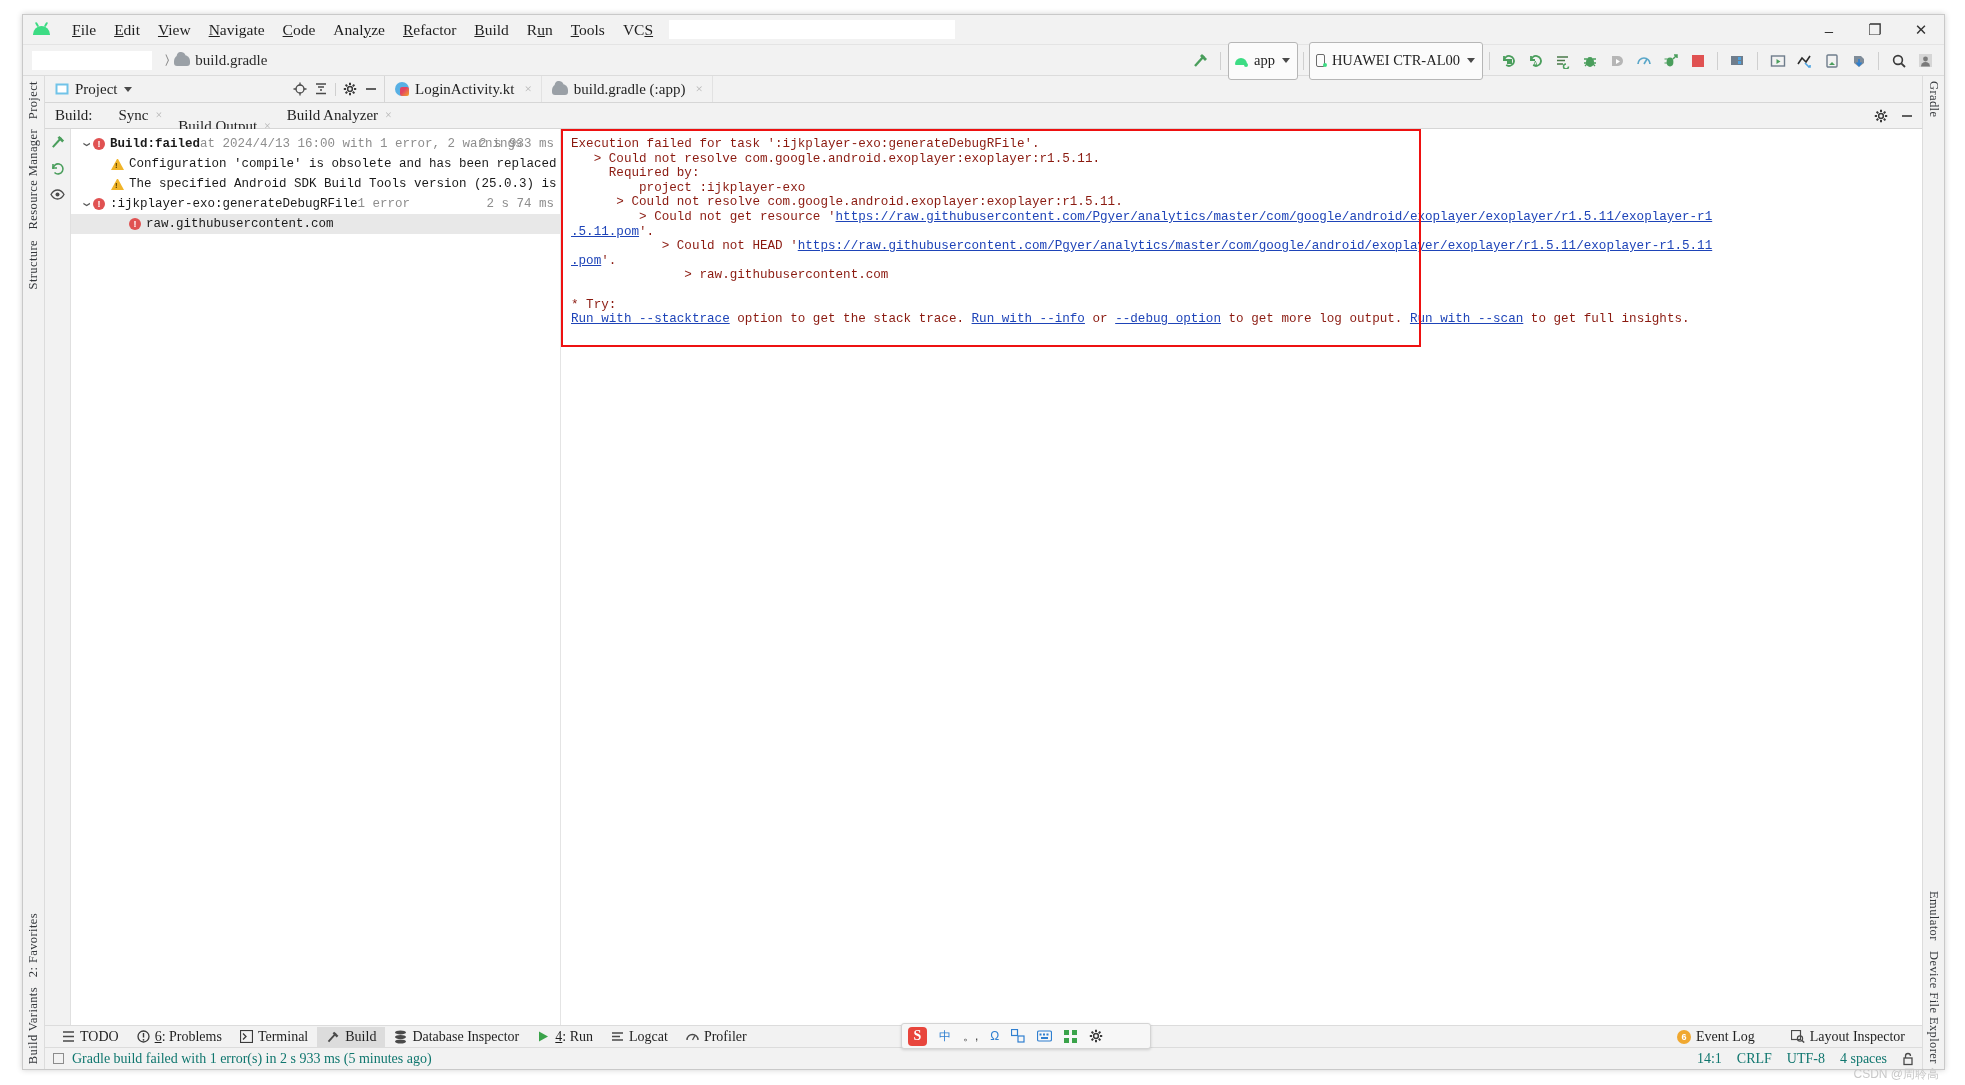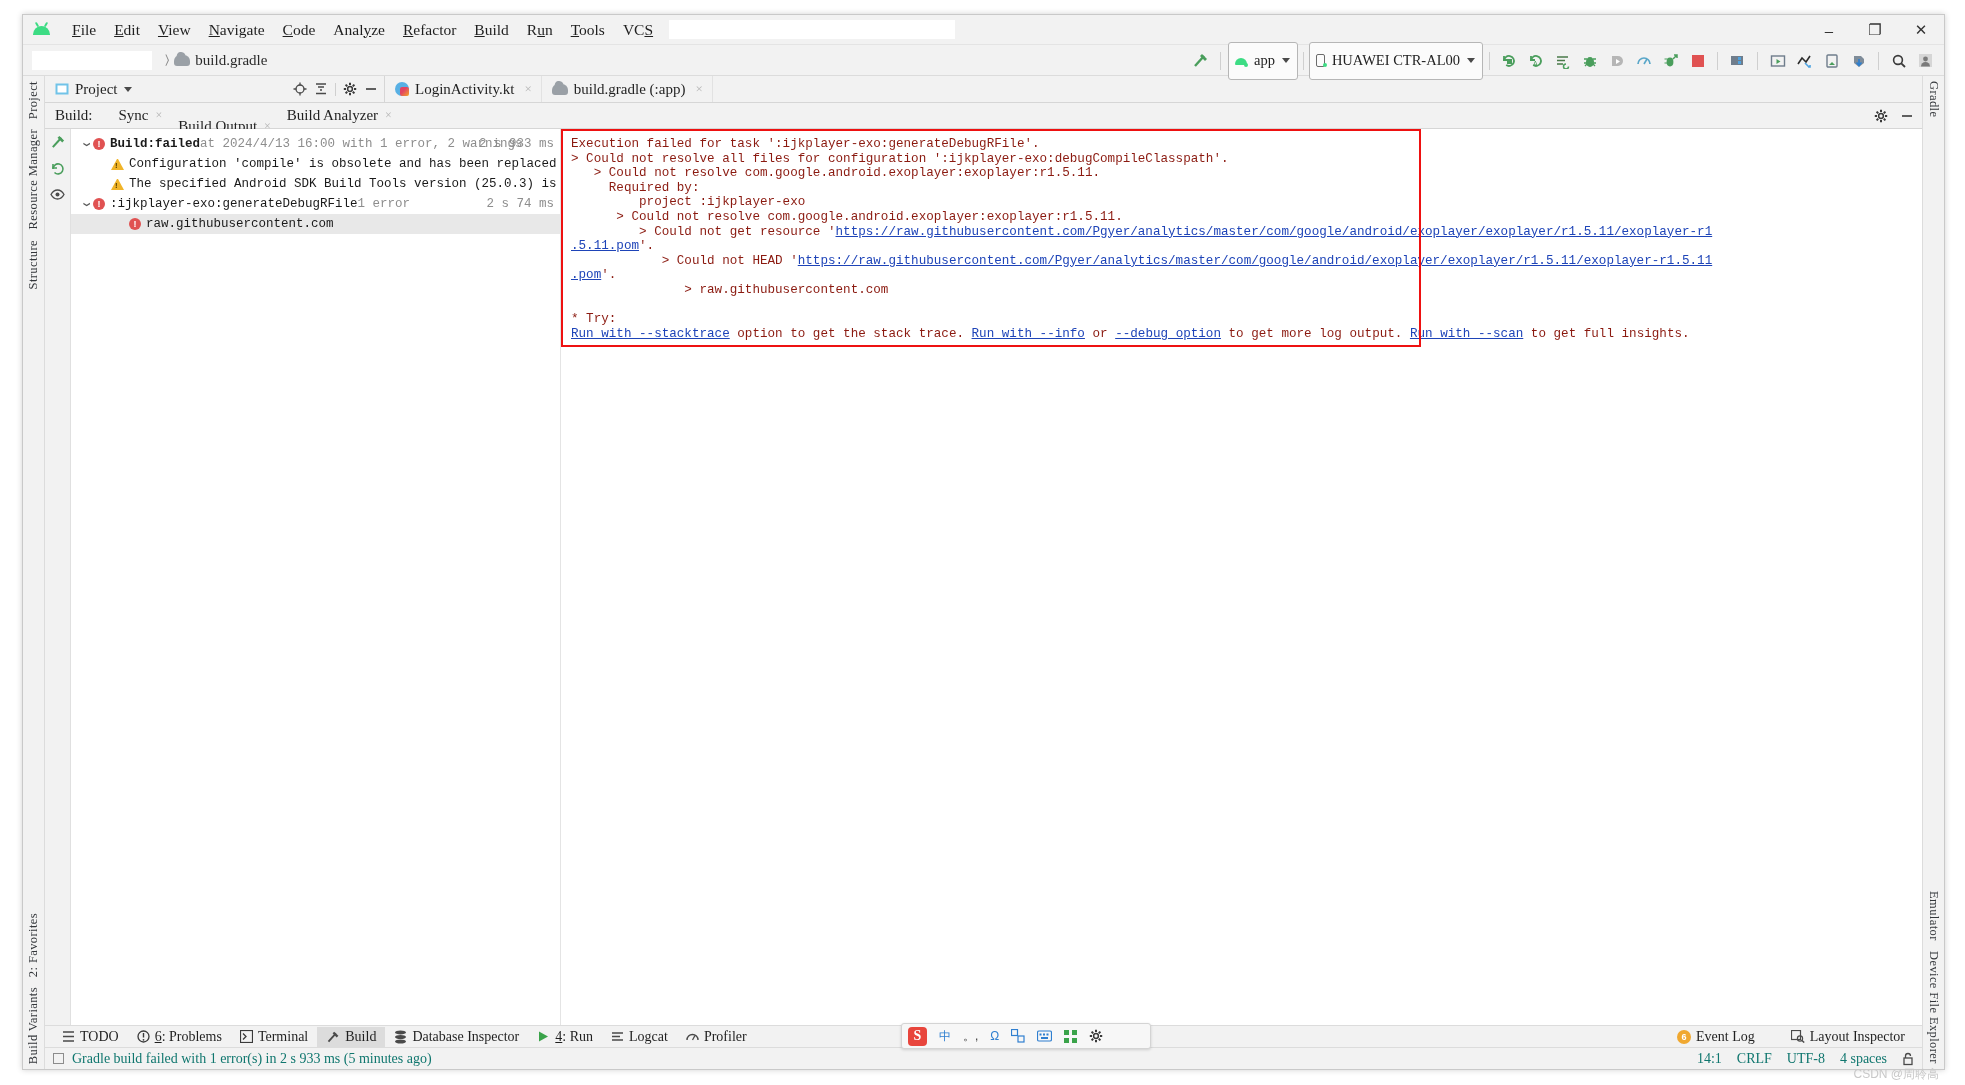--- a/index.html
+++ b/index.html
@@ -581,21 +581,20 @@
               <div class="trow sel" style="padding-left: 44px;">
                 <span class="chev"></span>
                 <span class="err-ico">!</span>
                 <span>raw.githubusercontent.com</span>
               </div>
             </div>
 
           <div class="console">
             <div id="console-lines">
                 <div class="cline"><span>Execution failed for task ':ijkplayer-exo:generateDebugRFile'.</span></div>
-                <div class="cline"><span>&gt; Could not resolve all files for configuration ':ijkplayer-exo:debugCompileClasspath'.</span></div>
                 <div class="cline"><span>   &gt; Could not resolve com.google.android.exoplayer:exoplayer:r1.5.11.</span></div>
                 <div class="cline"><span>     Required by:</span></div>
                 <div class="cline"><span>         project :ijkplayer-exo</span></div>
                 <div class="cline"><span>      &gt; Could not resolve com.google.android.exoplayer:exoplayer:r1.5.11.</span></div>
                 <div class="cline"><span>         &gt; Could not get resource '</span><span class="lnk">https://raw.githubusercontent.com/Pgyer/analytics/master/com/google/android/exoplayer/exoplayer/r1.5.11/exoplayer-r1</span></div>
                 <div class="cline"><span></span><span class="lnk">.5.11.pom</span><span>'.</span></div>
                 <div class="cline"><span>            &gt; Could not HEAD '</span><span class="lnk">https://raw.githubusercontent.com/Pgyer/analytics/master/com/google/android/exoplayer/exoplayer/r1.5.11/exoplayer-r1.5.11</span></div>
                 <div class="cline"><span></span><span class="lnk">.pom</span><span>'.</span></div>
                 <div class="cline"><span>               &gt; raw.githubusercontent.com</span></div>
                 <div class="cline">&nbsp;</div>

